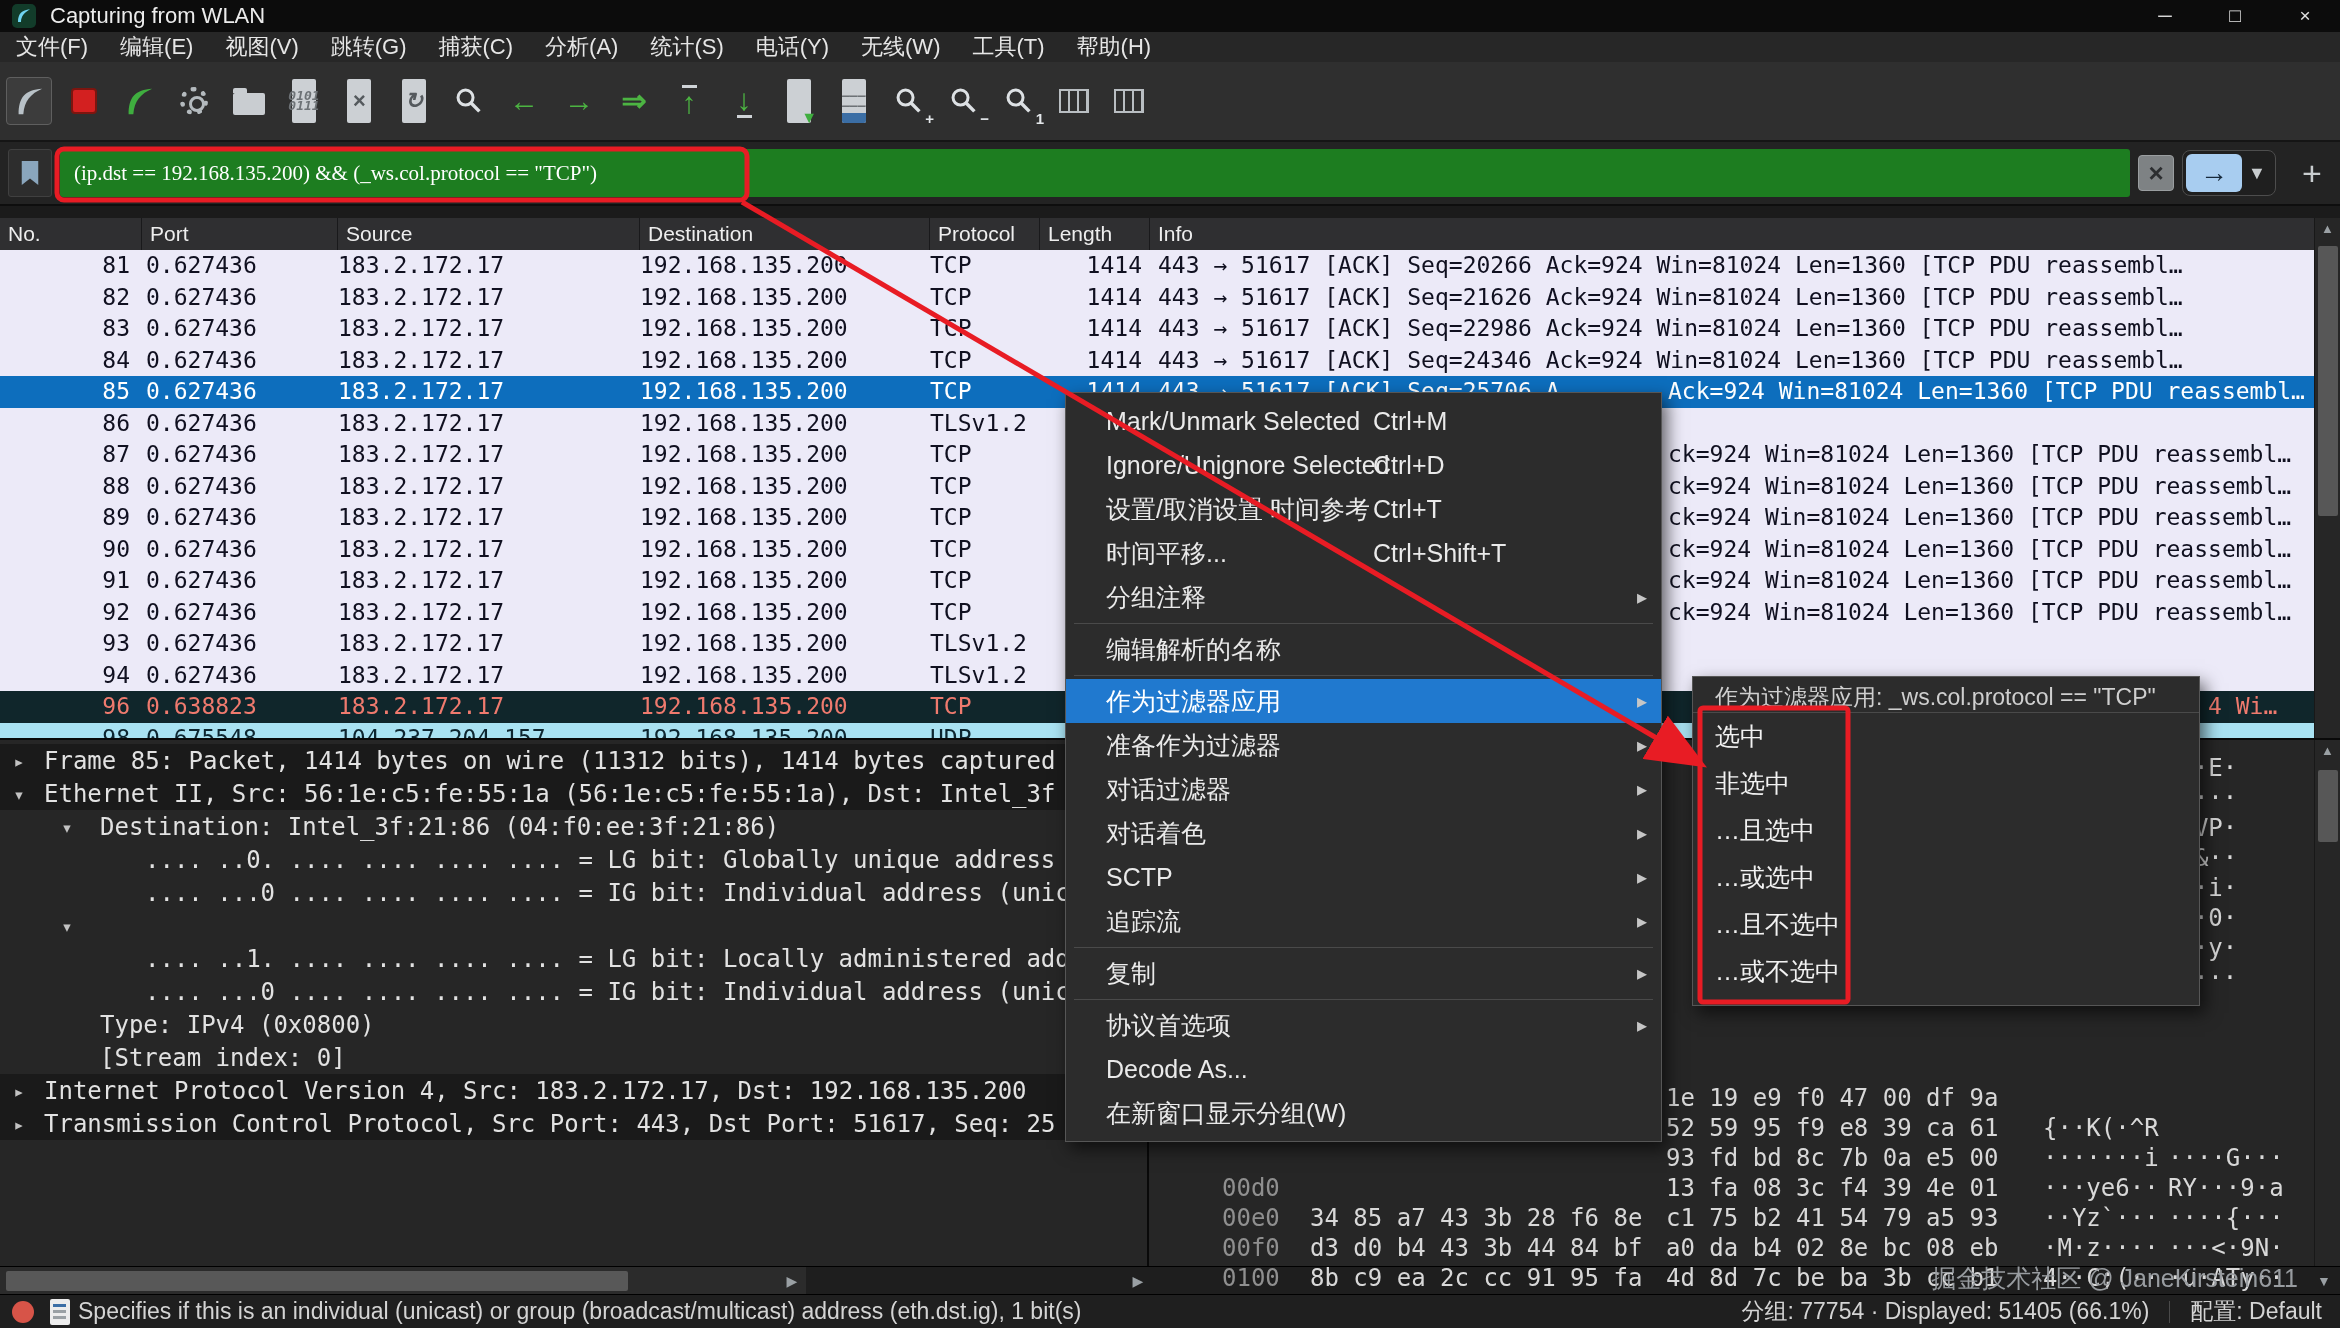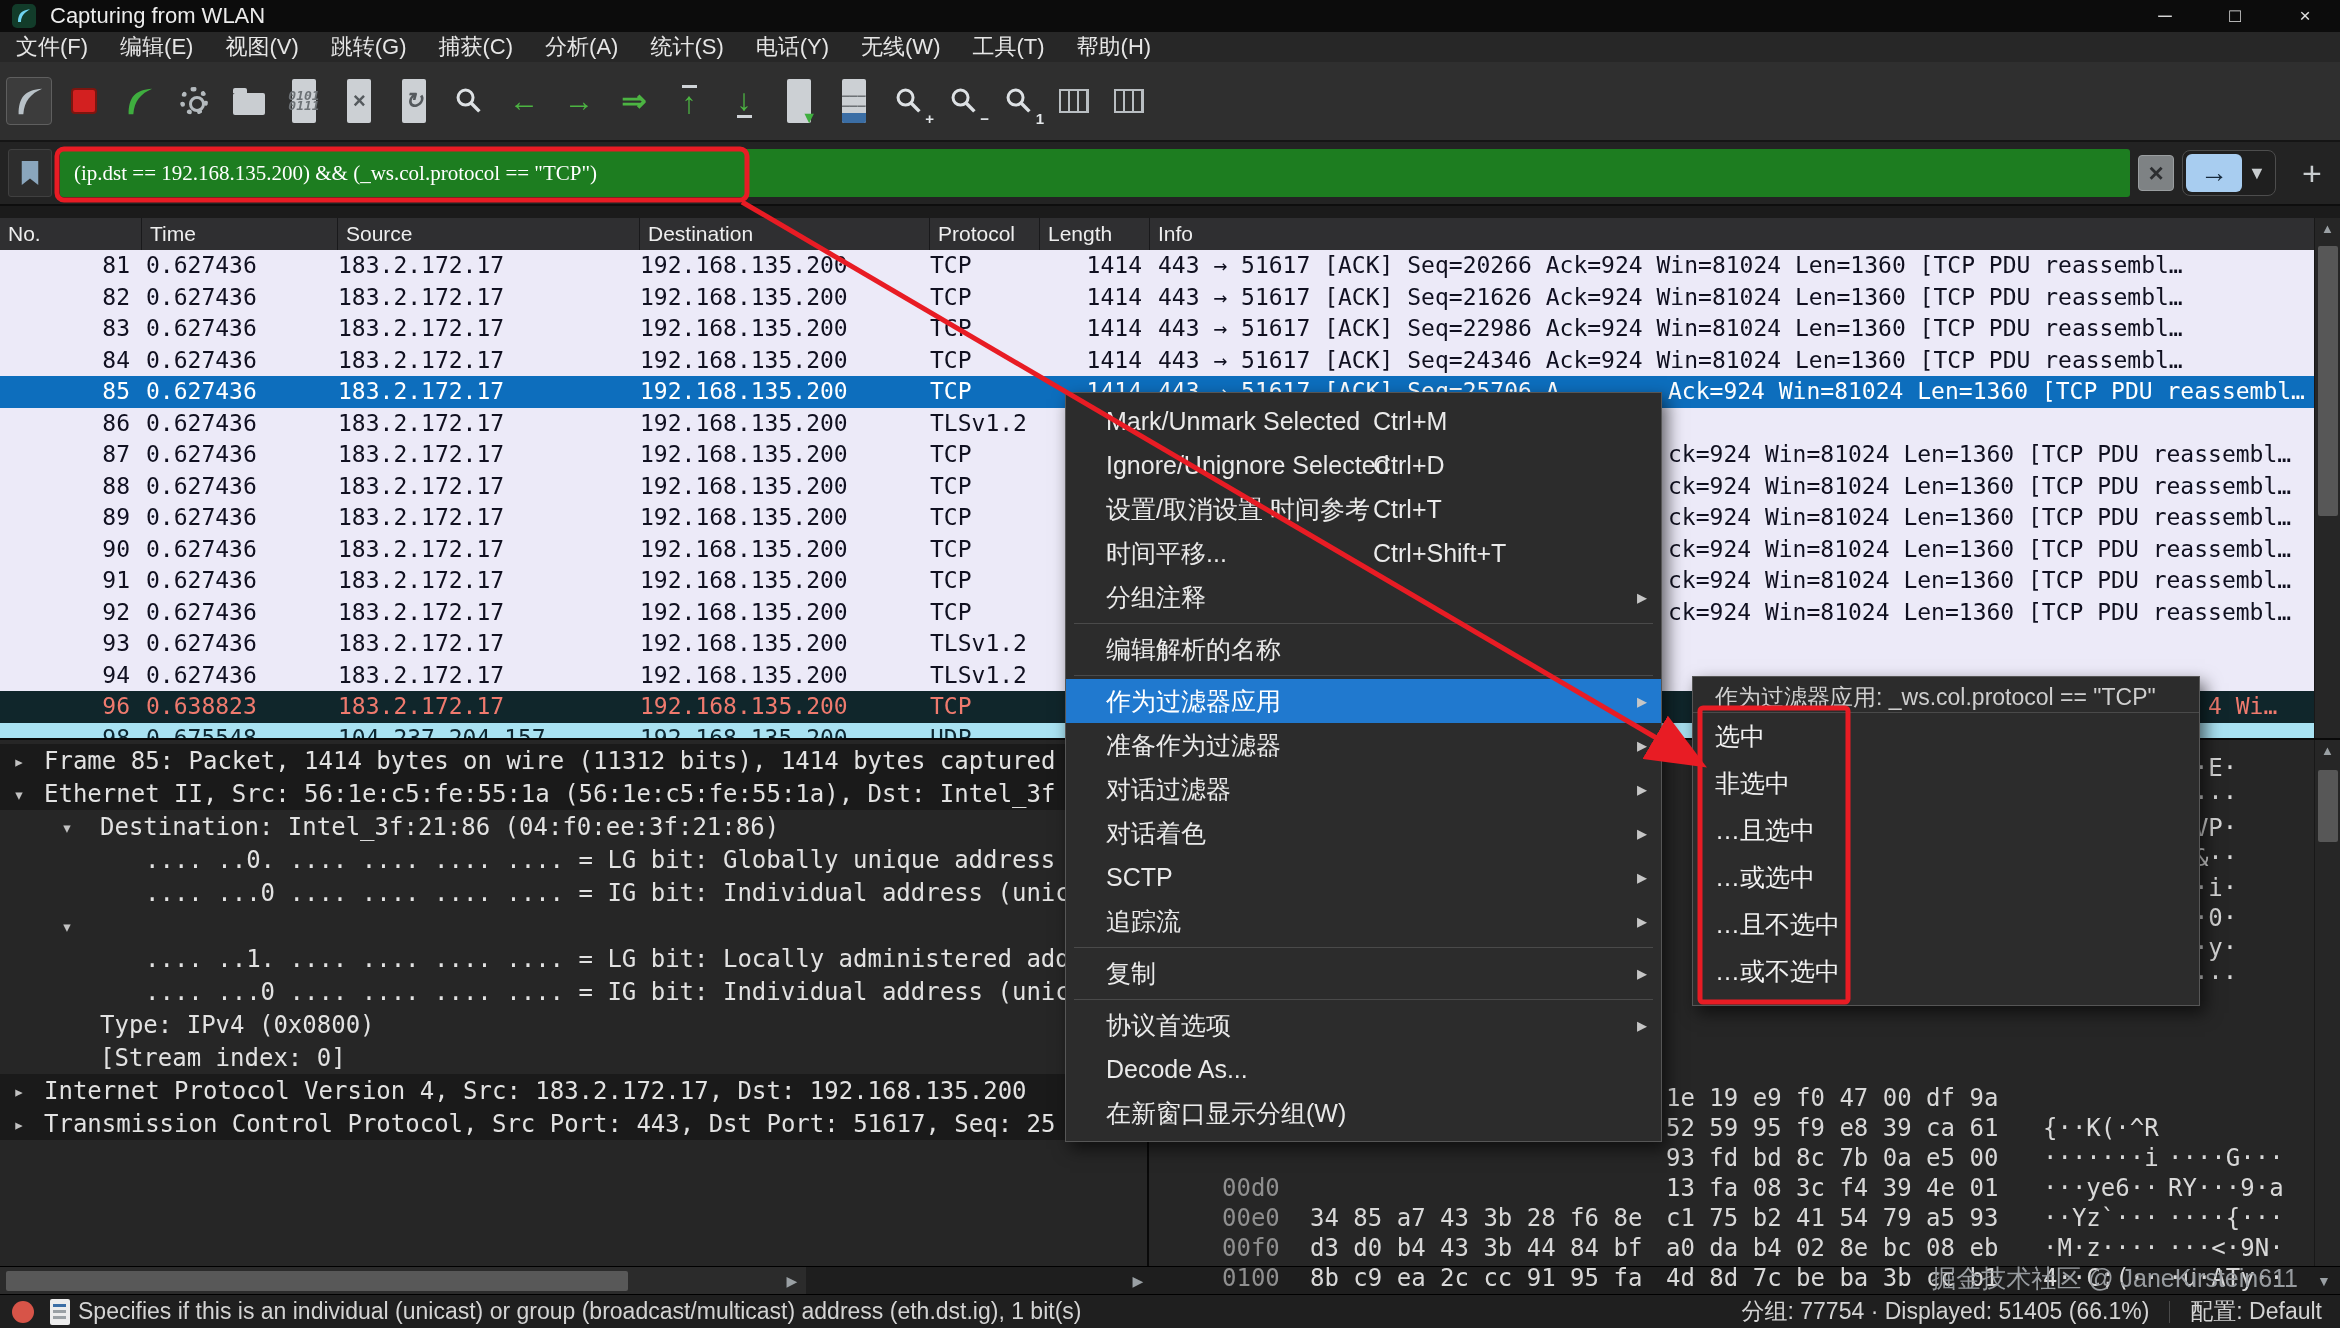--- a/index.html
+++ b/index.html
@@ -306,21 +306,21 @@
     <span class="fgo">→</span>
     <span class="fcaret">▼</span>
   </span>
   <span class="fplus">+</span>
 </div>
 
 <div class="phdr">
 
     <span class="hcell c-no">No.</span>
 
-    <span class="hcell c-time">Time</span>
+    <span class="hcell c-time">Port</span>
 
     <span class="hcell c-src">Source</span>
 
     <span class="hcell c-dst">Destination</span>
 
     <span class="hcell c-proto">Protocol</span>
 
     <span class="hcell c-len">Length</span>
 
     <span class="hcell c-info">Info</span>

